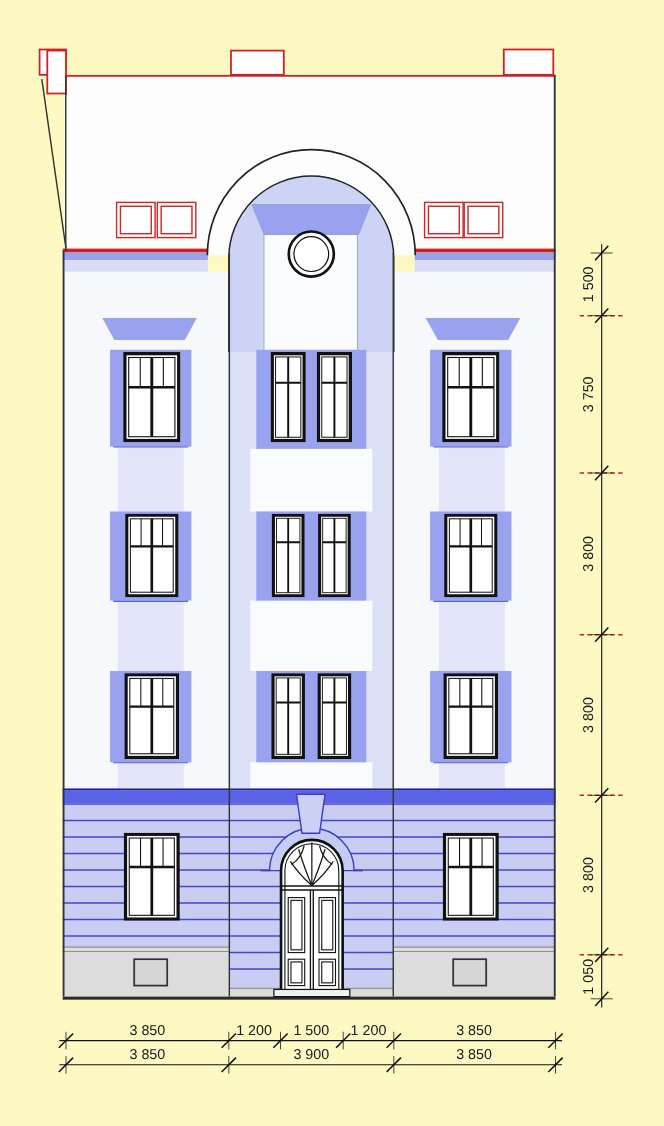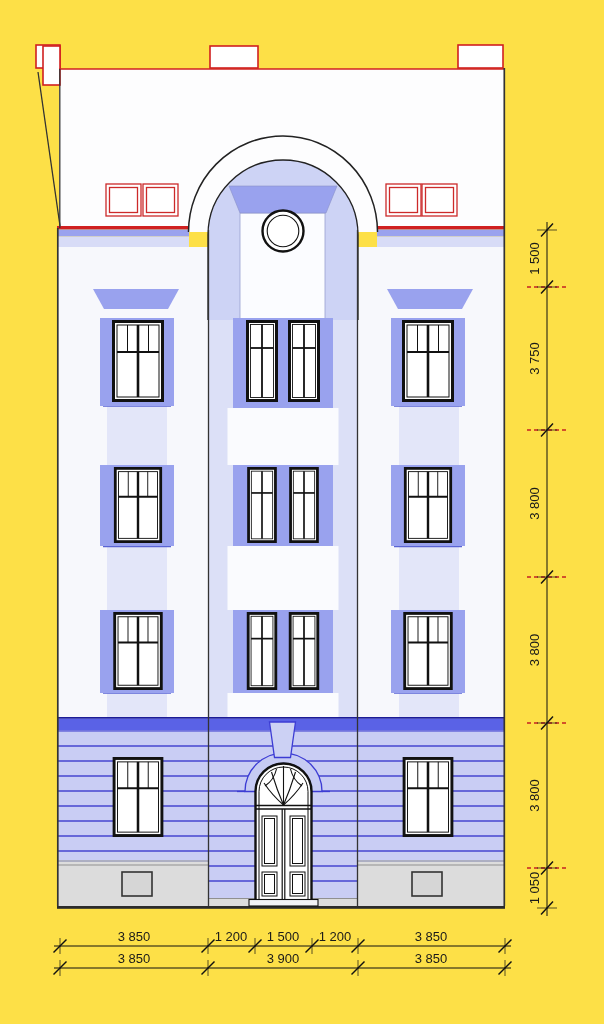--- a/index.html
+++ b/index.html
@@ -1,16 +1,16 @@
 <!DOCTYPE html>
 <html><head>
 <meta charset="utf-8">
 <style>
   html,body{margin:0;padding:0;background:#ffffff;}
-  .page{position:relative;width:604px;height:1024px;background:#fde047;overflow:hidden;}
+  .page{position:relative;width:604px;height:1024px;background:#fef9c3;overflow:hidden;}
   svg{position:absolute;left:0;top:0;}
   .dim{font:13px "Liberation Sans", sans-serif;fill:#1a1a1a;}
 </style>
 </head>
 <body>
 
 <div class="page">
 <svg width="604" height="1024" viewBox="0 0 604 1024">
 
   <defs>

